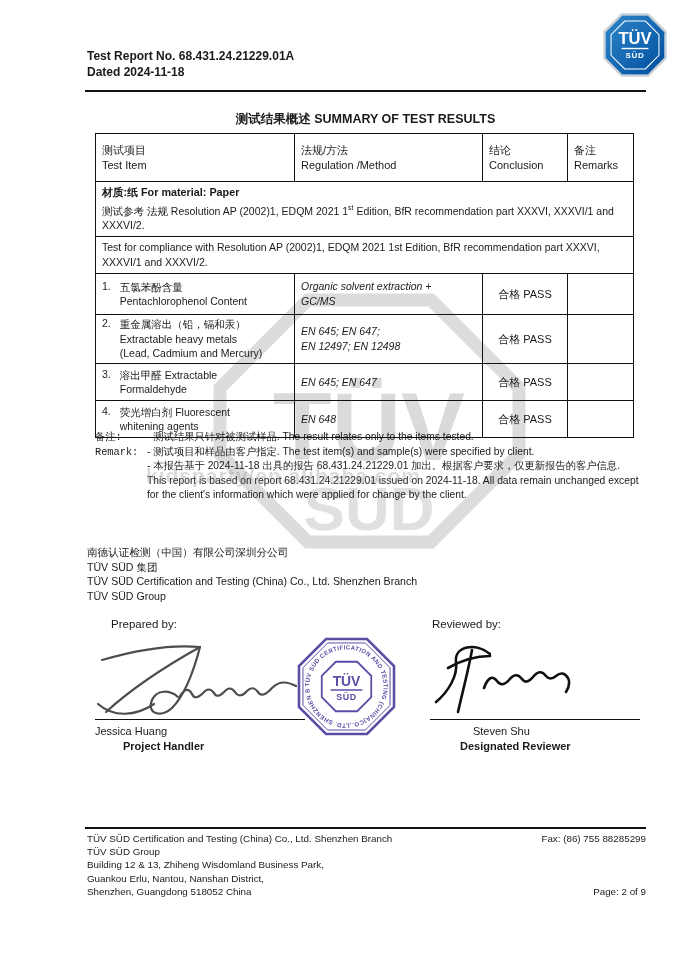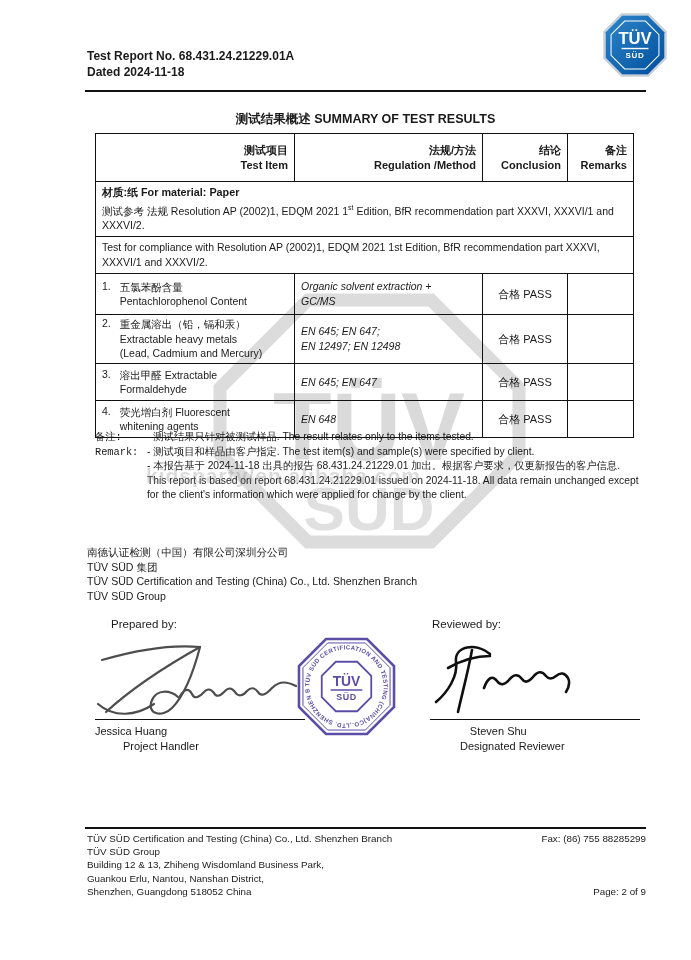--- a/index.html
+++ b/index.html
@@ -24,21 +24,21 @@
   .doc-title{left:85px;top:111px;width:561px;text-align:center;font-size:12.5px;font-weight:bold;}
   
   table.results{
     position:absolute;left:95px;top:133px;border-collapse:collapse;table-layout:fixed;
     font-size:10.5px;background:transparent;
   }
   table.results,
   table.results th,
   table.results td{border:1.5px solid #111;}
   table.results th,table.results td{padding:2px 6px;vertical-align:middle;}
-  th.colhead{font-size:11px;font-weight:bold;text-align:right;height:43px;line-height:15px;}
+  th.colhead{font-size:11px;font-weight:normal;text-align:left;height:43px;line-height:15px;}
   td.material1{height:50px;vertical-align:top;padding-top:4px;}
   td.material2{height:32px;vertical-align:top;padding-top:4px;}
   .mat-title{font-weight:bold;font-size:10.8px;line-height:15px;}
   .mat-para{line-height:15px;}
   .sup{vertical-align:super;font-size:7px;}
   td.item-cell{padding-left:8px;}
   .item-flex{display:flex;gap:9px;align-items:flex-start;}
   .item-text{white-space:pre-line;line-height:14.5px;}
   td.method-cell{white-space:pre-line;line-height:15px;font-style:italic;}
   td.concl-cell{text-align:center;font-weight:normal;font-size:11px;}
@@ -54,21 +54,21 @@
   .company{left:87px;top:545px;font-size:10.6px;line-height:14.6px;}
   
   .prep-label{left:95px;top:618px;font-size:11.5px;margin-left:16px;}
   .rev-label{left:432px;top:618px;font-size:11.5px;}
   .sig-jessica{left:88px;top:638px;width:215px;height:86px;}
   .sig-steven{left:428px;top:642px;width:170px;height:76px;}
   .sig-line-left{left:95px;top:719px;width:210px;height:1px;background:#111;}
   .sig-line-right{left:430px;top:719px;width:210px;height:1px;background:#111;}
   .name-left{left:95px;top:724px;font-size:11px;line-height:15px;}
   .name-right{left:432px;top:724px;font-size:11px;line-height:15px;text-align:center;}
-  .sig-title{font-weight:normal;padding-left:28px;}
+  .sig-title{font-weight:bold;padding-left:28px;}
   .stamp{left:297px;top:637px;width:99px;height:99px;}
   
   .foot-rule{left:85px;top:827px;width:561px;height:2px;background:#111;}
   .footer-left{left:87px;top:832px;font-size:9.8px;line-height:13.2px;}
   .footer-right{left:400px;top:832px;width:246px;text-align:right;font-size:9.8px;line-height:13.2px;}
   .page-num{left:400px;top:886px;width:246px;text-align:right;font-size:9.8px;}
 </style>
 </head>
 <body>
 

